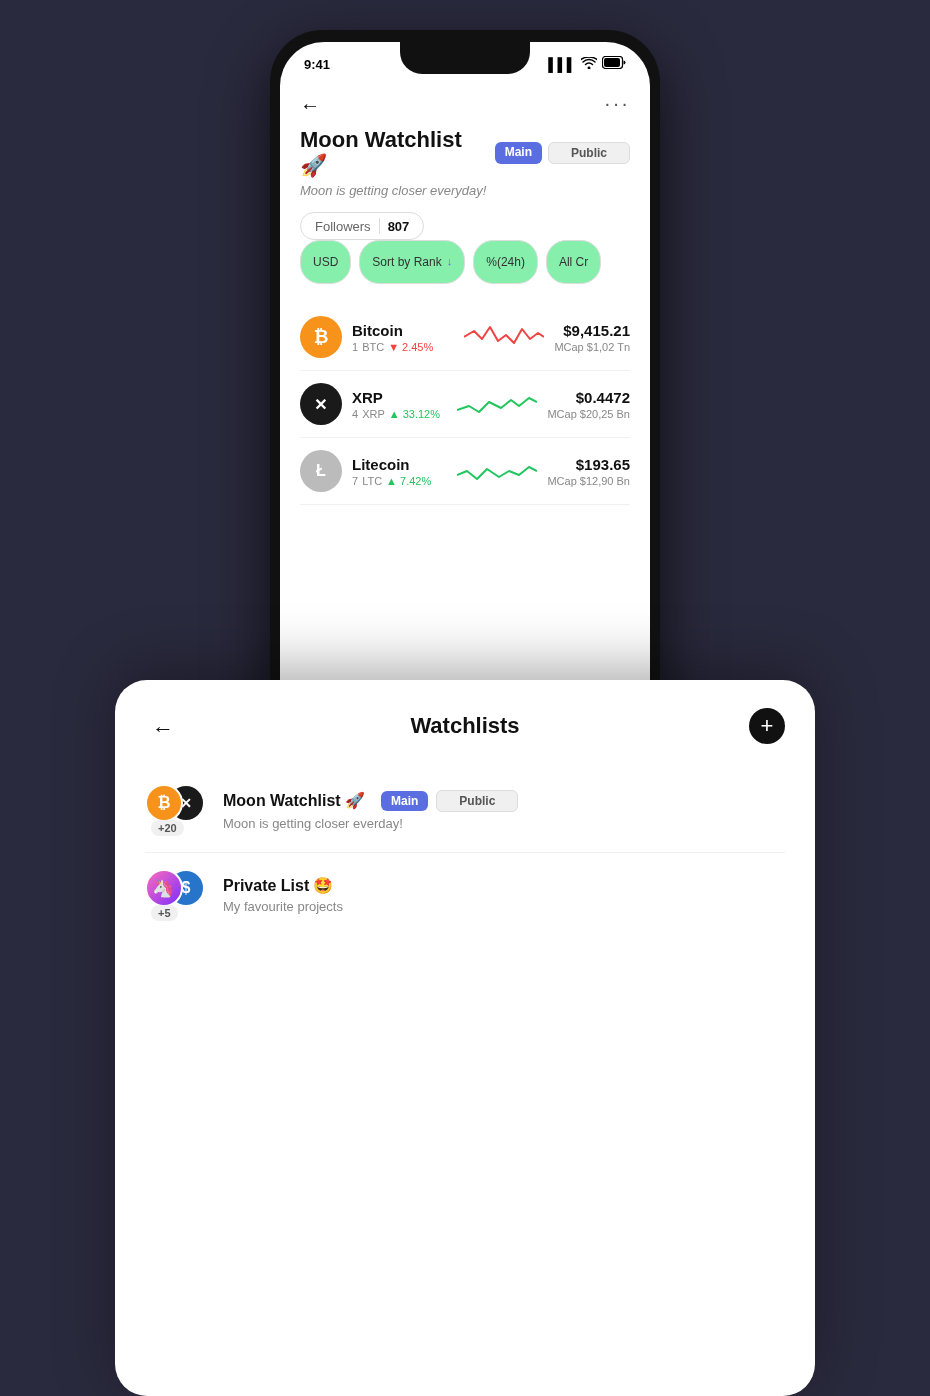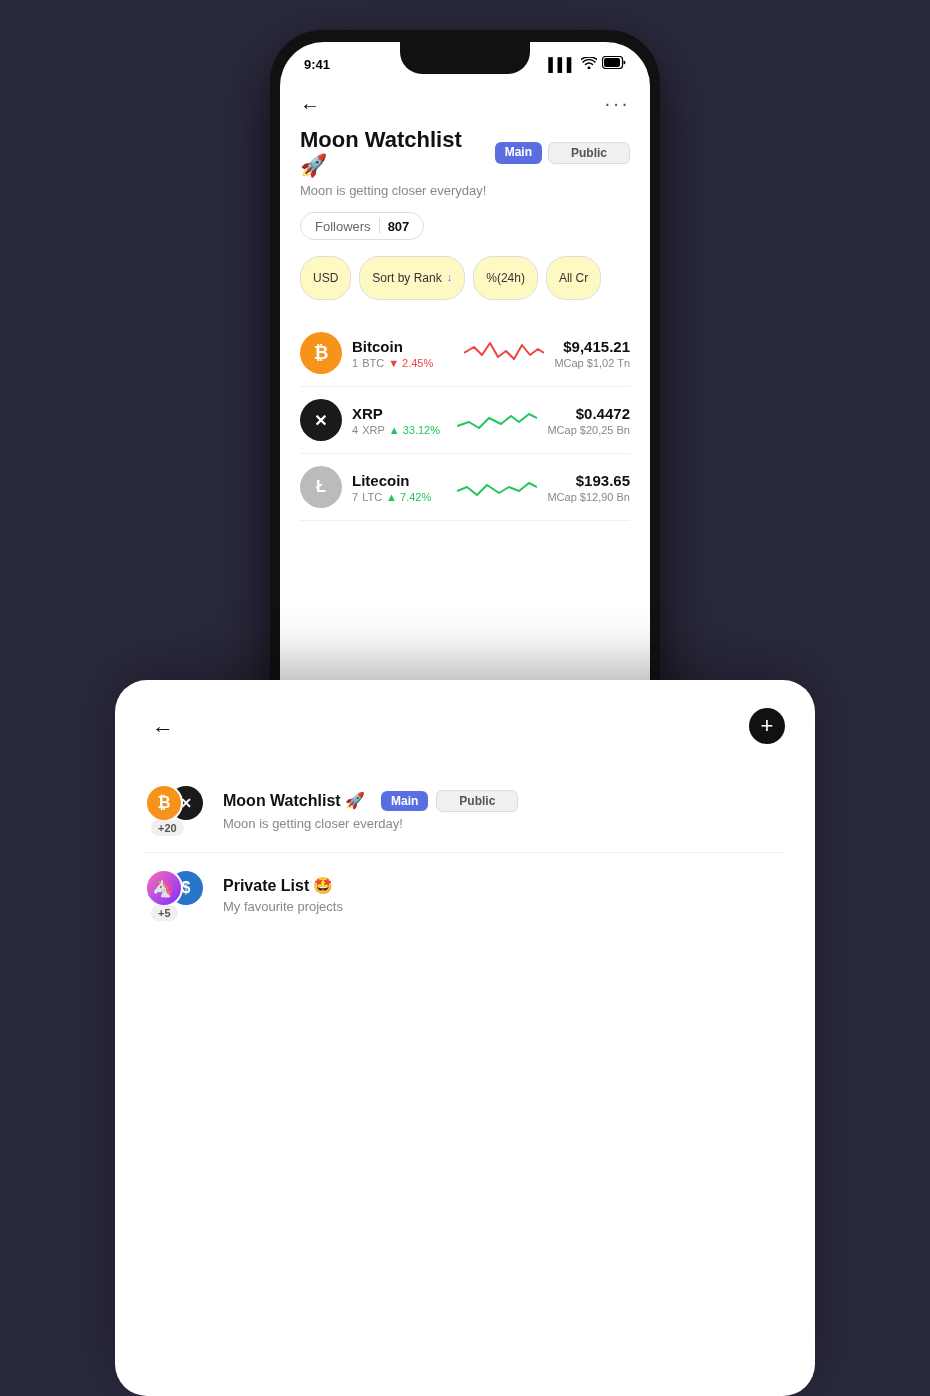--- a/index.html
+++ b/index.html
@@ -129,31 +129,31 @@
       font-weight: 600;
       padding: 3px 22px;
       border-radius: 6px;
       border: 1px solid #ddd;
     }
 
     .phone-subtitle {
       font-size: 13px;
       color: #888;
       margin-bottom: 14px;
+      font-style: italic;
     }
 
     .followers-pill {
       display: inline-flex;
       align-items: center;
       border: 1px solid #ddd;
       border-radius: 20px;
       padding: 5px 14px;
       font-size: 13px;
       color: #666;
-      margin-bottom: 16px;
       gap: 8px;
     }
 
     .followers-divider {
       width: 1px;
       height: 16px;
       background: #ddd;
     }
 
     .followers-count {
@@ -171,21 +171,21 @@
     .filter-pill {
       display: inline-flex;
       align-items: flex-start;
       gap: 5px;
       border: 1px solid #ddd;
       border-radius: 20px;
       padding: 14px 12px;
       font-size: 12px;
       color: #333;
       white-space: nowrap;
-      background: #fef9c3;
+      background: #86efac;
     }
 
     .filter-pill .arrow-down {
       color: #5B6EE1;
       font-size: 11px;
     }
 
     .coin-list {
       display: flex;
       flex-direction: column;
@@ -559,20 +559,21 @@
           </div>
 
         </div>
       </div>
     </div>
   </div>
 
   <div class="bottom-sheet">
     <div class="sheet-header">
       <div class="sheet-back">←</div>
+      <div class="sheet-title">Watchlists</div>
       <div class="sheet-add">+</div>
     </div>
 
 
     <div class="watchlist-item">
       <div class="wl-icons">
         <div class="wl-icon-primary coin-icon btc" style="position:absolute;top:0;left:0;width:38px;height:38px;font-size:16px;border-radius:50%;display:flex;align-items:center;justify-content:center;background:#F7931A;color:#fff;border:2px solid #fff;z-index:2;">₿</div>
         <div class="wl-icon-secondary coin-icon xrp" style="position:absolute;top:0;left:22px;width:38px;height:38px;font-size:14px;border-radius:50%;display:flex;align-items:center;justify-content:center;background:#1a1a1a;color:#fff;border:2px solid #fff;z-index:1;">✕</div>
         <div class="wl-icon-count">+20</div>
       </div>

